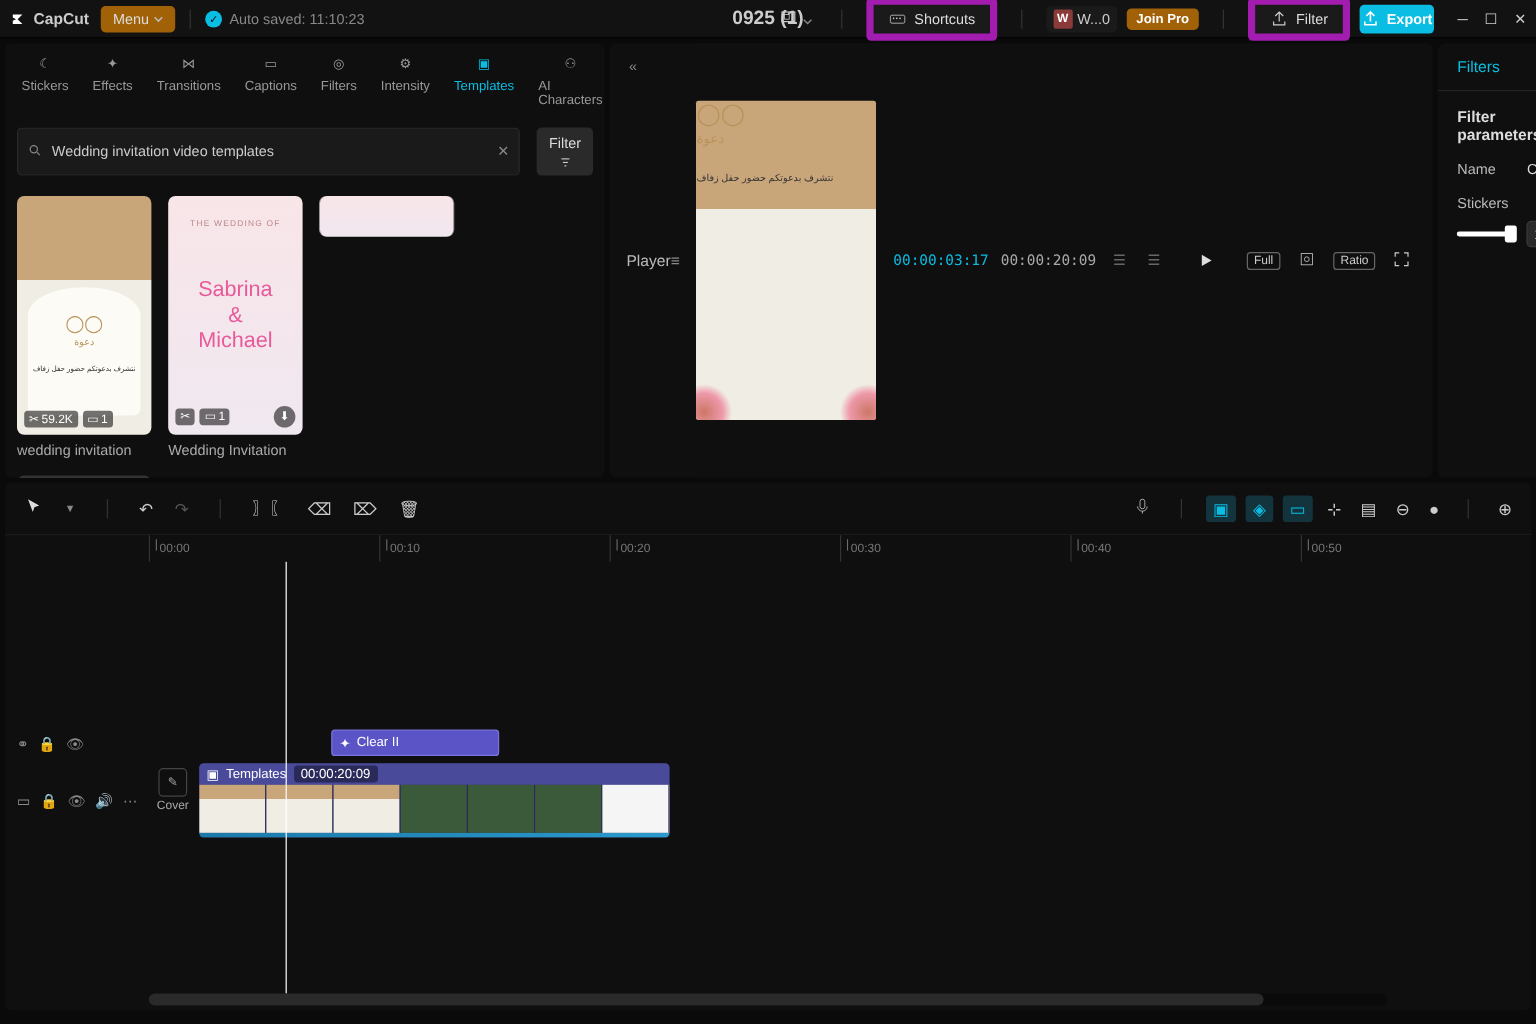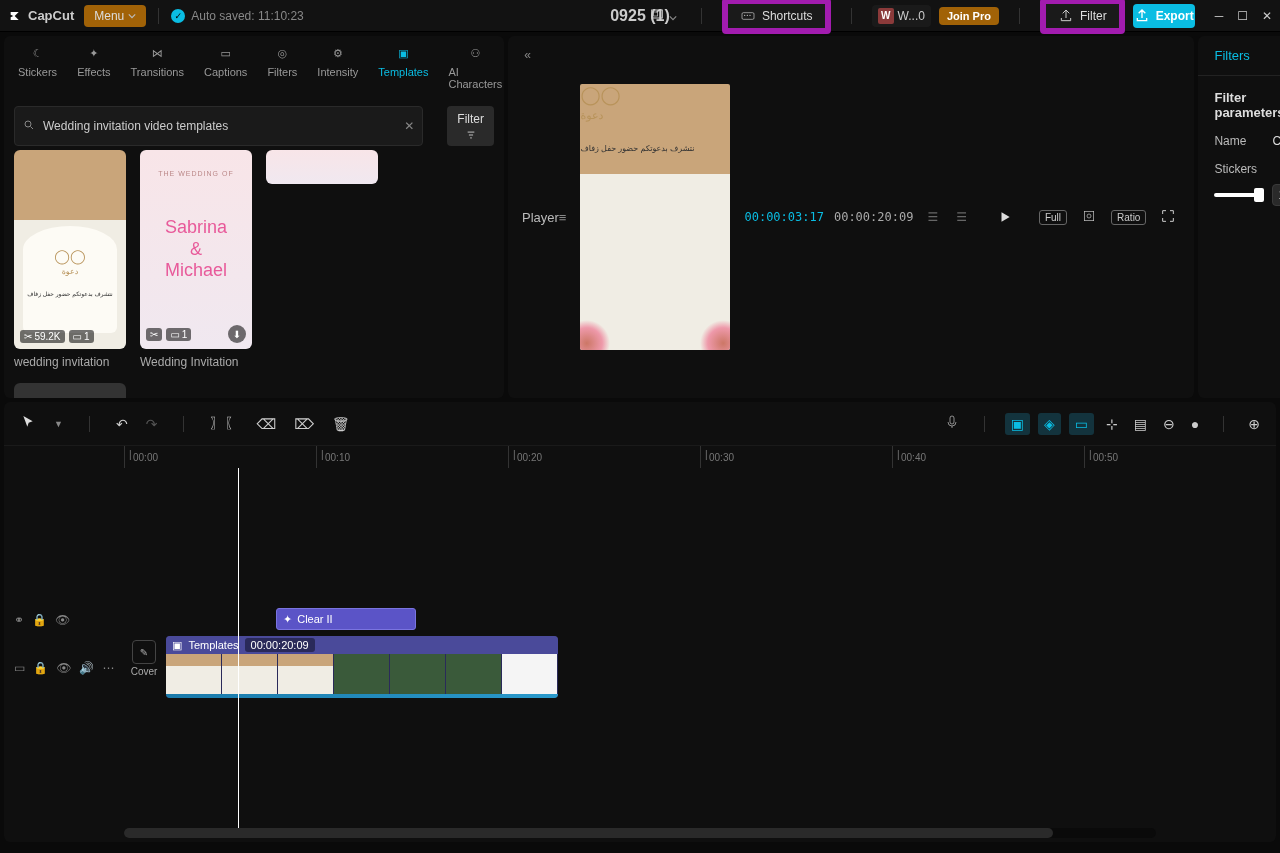--- a/index.html
+++ b/index.html
@@ -29,21 +29,21 @@
 .left-panel { width: 500px; background: #0f0f0f; display: flex; flex-direction: column; border-radius: 6px; margin: 4px 2px 2px 4px; }
 .tab-strip { display: flex; padding: 6px 10px; gap: 12px; align-items: flex-start; position: relative; }
 .tab { display: flex; flex-direction: column; align-items: center; gap: 4px; color: #999; cursor: pointer; font-size: 11px; padding: 2px 4px; }
 .tab.active { color: #0abde3; }
 .tab .tabicon { width: 18px; height: 18px; display: flex; align-items: center; justify-content: center; }
 .collapse-chev { margin-left: auto; color: #888; cursor: pointer; padding: 6px; }
 .left-body { display: flex; flex: 1; overflow: hidden; }
 .side-tree { width: 112px; padding: 8px; }
 .tree-item { color: #0abde3; background: #1a2a33; padding: 6px 10px; border-radius: 4px; cursor: pointer; font-size: 12px; }
 .content-area { flex: 1; padding: 8px 10px; overflow-y: auto; }
-.search-row { display: flex; gap: 24px; margin-bottom: 4px; }
+.search-row { display: flex; gap: 14px; margin-bottom: 17px; }
 .search-box { flex: 1; background: #1a1a1a; border: 1px solid #2a2a2a; border-radius: 4px; padding: 6px 24px 6px 28px; color: #ccc; font-size: 12px; position: relative; display: flex; align-items: center; }
 .search-box .s-icon { position: absolute; left: 8px; color: #888; }
 .search-box .x-icon { position: absolute; right: 8px; color: #888; cursor: pointer; }
 .filter-btn { background: #2a2a2a; border: none; color: #ddd; padding: 6px 10px; border-radius: 4px; cursor: pointer; font-size: 12px; display: flex; align-items: center; gap: 4px; flex-direction: column; }
 .thumb-grid { display: flex; gap: 14px; flex-wrap: wrap; }
 .thumb-item { width: 112px; }
 .thumb { width: 112px; height: 199px; border-radius: 6px; background: linear-gradient(180deg,#c9a57a 0%,#c9a57a 35%,#f0ede4 35%,#f0ede4 100%); position: relative; overflow: hidden; }
 .thumb.pink { background: linear-gradient(180deg,#f8e5e8,#f0e8f0); }
 .thumb .badge-row { position: absolute; bottom: 6px; left: 6px; right: 6px; display: flex; gap: 4px; align-items: center; }
 .mini-badge { background: rgba(0,0,0,0.55); color: #fff; padding: 1px 4px; border-radius: 3px; font-size: 10px; display: flex; align-items: center; gap: 2px; }

